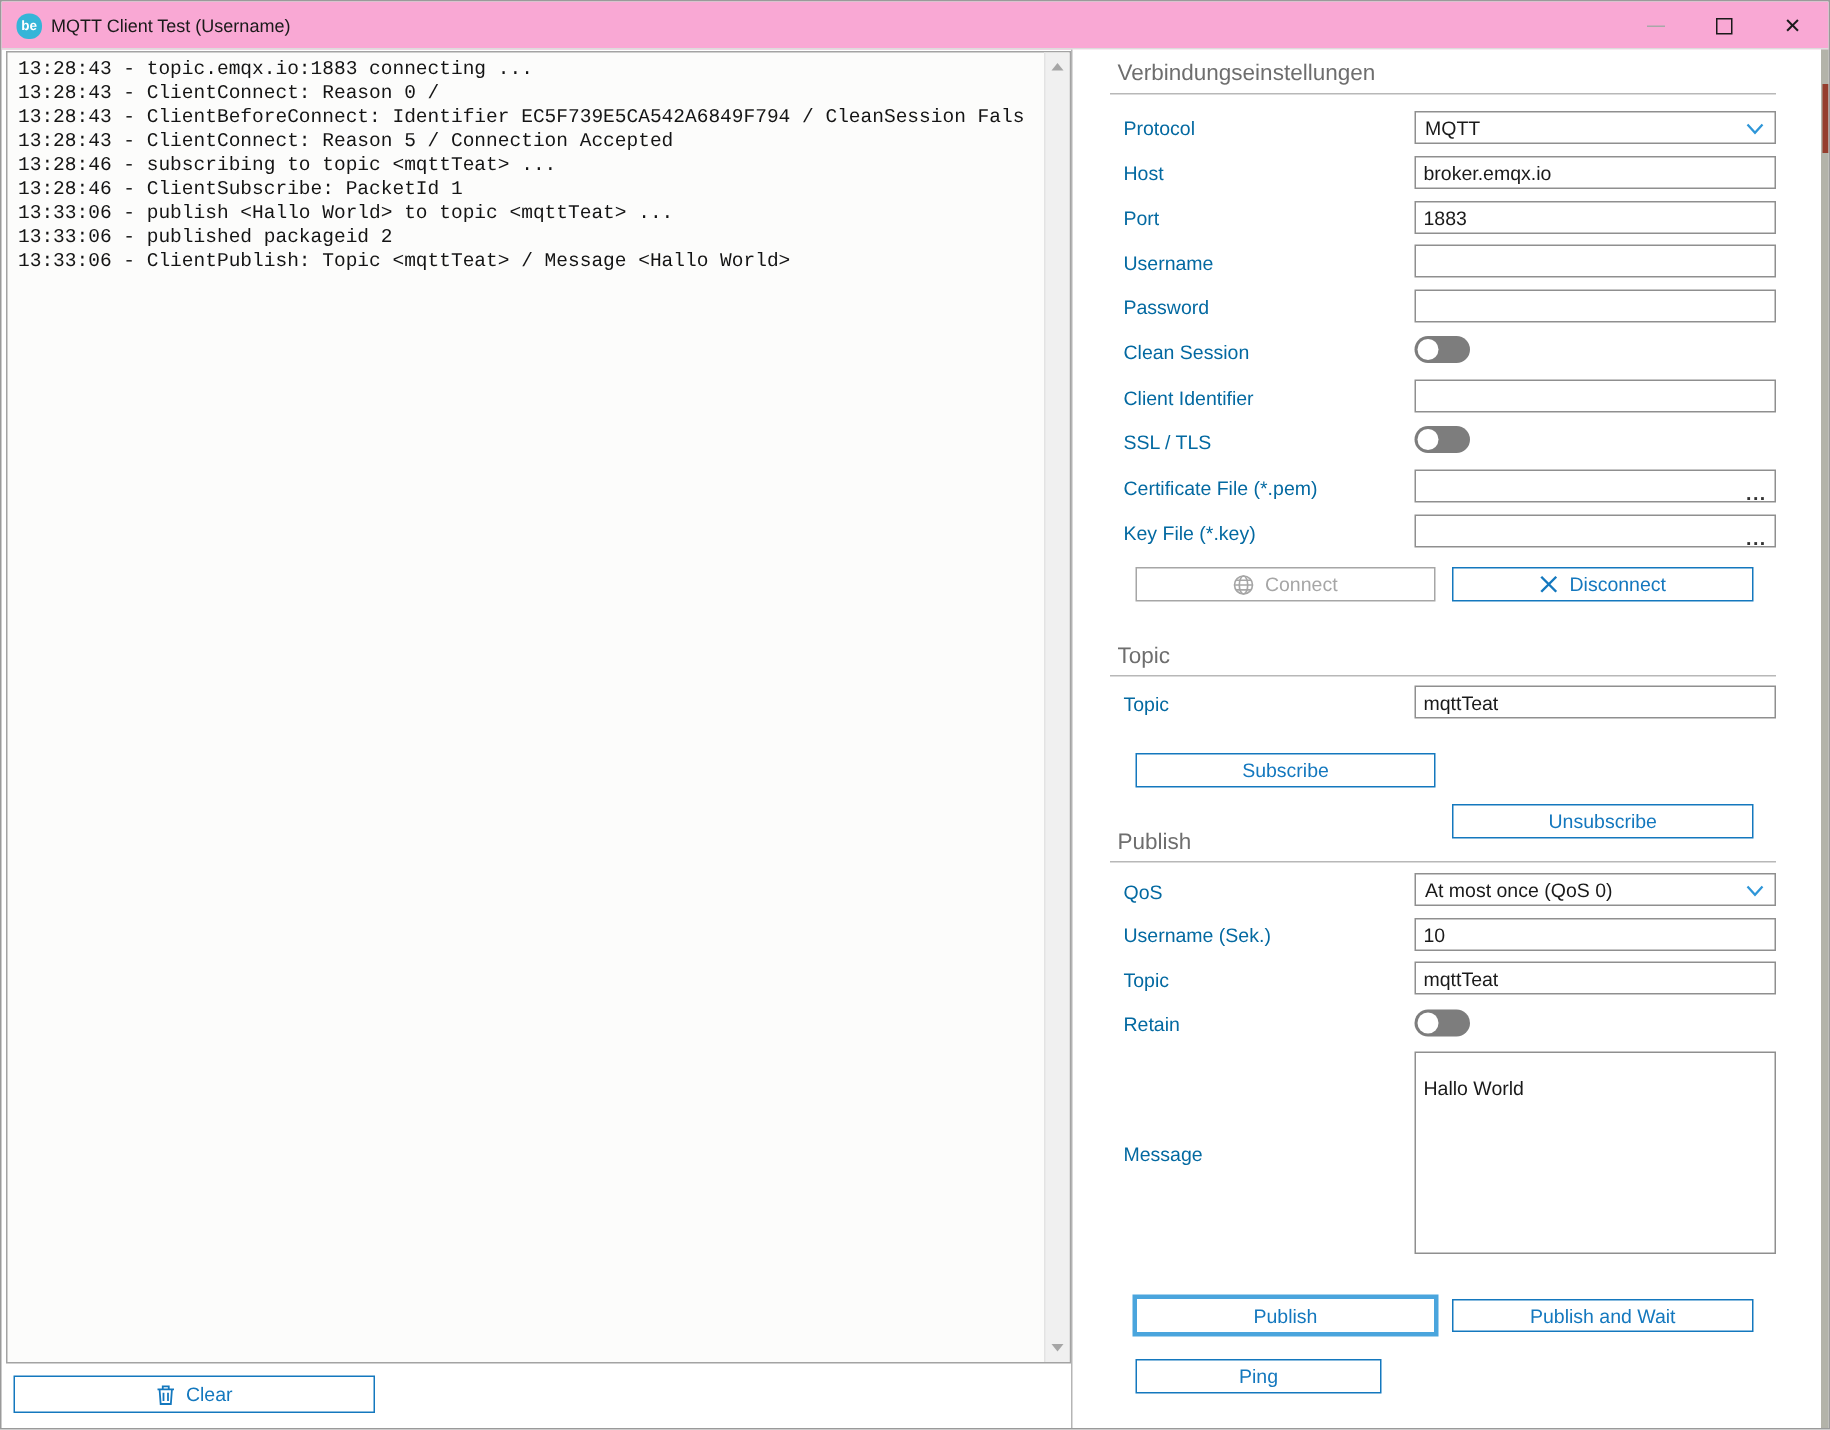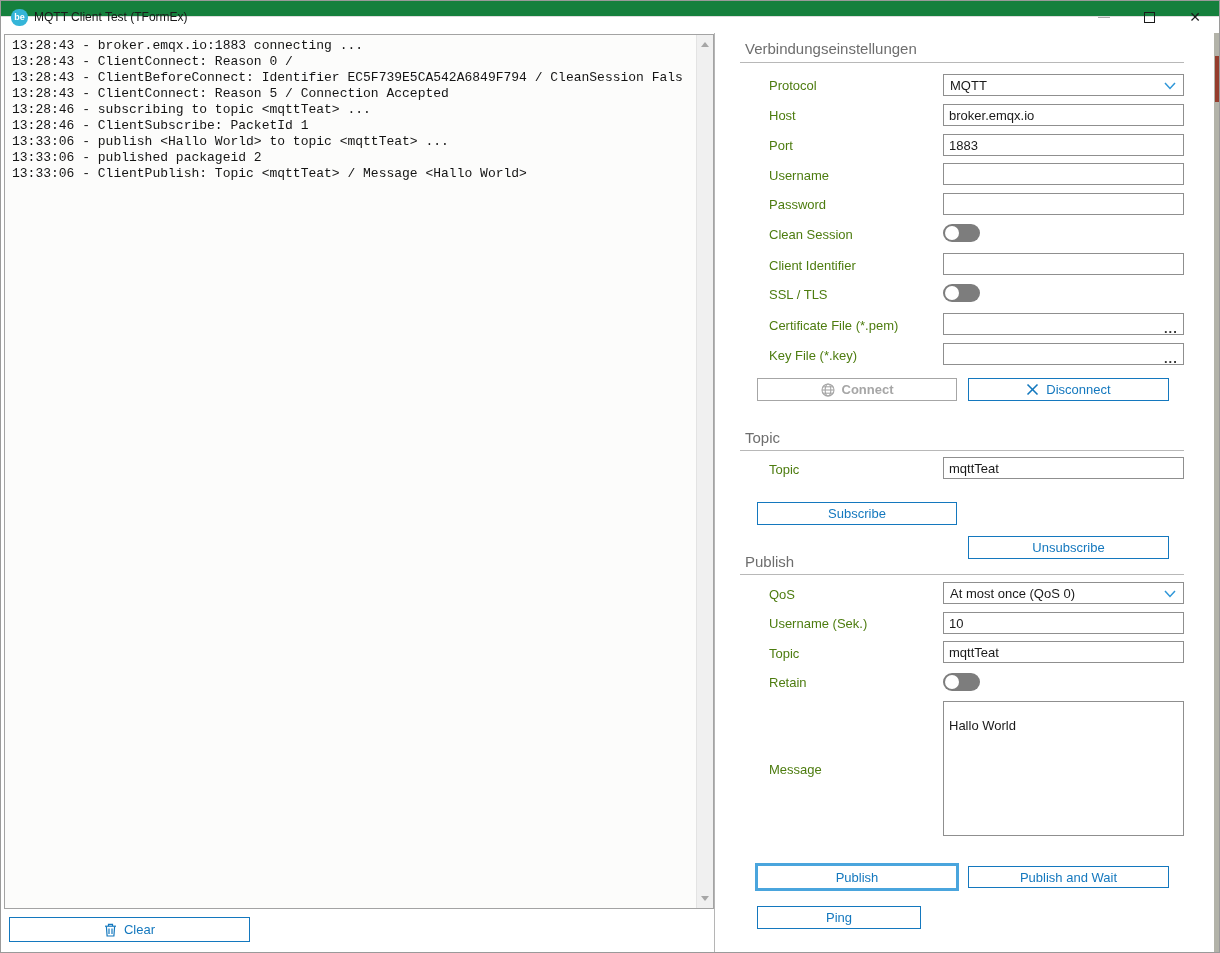--- a/index.html
+++ b/index.html
@@ -1,77 +1,77 @@
 <!DOCTYPE html>
 <html><head>
 <meta charset="utf-8">
 <style>
   * { margin:0; padding:0; box-sizing:border-box; }
   html,body { width:1220px; height:953px; background:#fff; font-family:"Liberation Sans", sans-serif; }
   .win { position:absolute; left:0; top:0; width:1220px; height:953px; background:#fff; border:1px solid #9a9a9a; overflow:hidden; }
 
   
-  .titlebar { position:absolute; left:0; top:0; width:1218px; height:16px; background:#15803d; border-bottom:1px solid #dcdcdc; }
+  .titlebar { position:absolute; left:0; top:0; width:1218px; height:32px; background:#f9a8d4; border-bottom:1px solid #dcdcdc; }
   .appicon { position:absolute; left:10px; top:8px; width:17px; height:17px; border-radius:8px; background:#35b5d8; color:#fff; font-size:9px; font-weight:bold; text-align:center; line-height:17px; }
   .apptitle { position:absolute; left:33px; top:9px; font-size:12px; color:#1a1a1a; }
   .wc { position:absolute; top:0; width:40px; height:32px; display:flex; align-items:center; justify-content:center; cursor:default; }
   .wc-min-glyph { width:12px; height:1px; background:#a8a8a8; }
   .wc-max-glyph { width:11px; height:11px; border:1.5px solid #1a1a1a; background:transparent; }
   .wc-close-glyph { font-size:14px; color:#1a1a1a; line-height:14px; }
 
   
   .memo { position:absolute; left:3px; top:33px; width:710px; height:875px; background:#fcfcfb; border:1px solid #a3a3a3; }
   .log { position:absolute; left:0; top:0; right:17px; bottom:0; overflow:hidden; padding:3px 0 0 7px; }
   .logline { font-family:"Liberation Mono", monospace; font-size:13px; line-height:16px; color:#141414; white-space:pre; }
   .vscroll { position:absolute; right:0; top:0; width:17px; height:100%; background:#f0f0f0; border-left:1px solid #e3e3e3; }
   .arr-up { position:absolute; left:4px; top:7px; width:0; height:0; border-left:4px solid transparent; border-right:4px solid transparent; border-bottom:5px solid #a6a6a6; }
   .arr-dn { position:absolute; left:4px; bottom:7px; width:0; height:0; border-left:4px solid transparent; border-right:4px solid transparent; border-top:5px solid #a6a6a6; }
 
   
-  .lbl { position:absolute; left:768px; font-size:13px; color:#4d7c0f; white-space:nowrap; }
+  .lbl { position:absolute; left:748px; font-size:13px; color:#0369a1; white-space:nowrap; }
   .sect { position:absolute; left:744px; font-size:15px; color:#6e6e6e; white-space:nowrap; }
   .hr { position:absolute; left:739px; width:444px; height:1px; background:#b8b8b8; }
   .edit { position:absolute; left:942px; width:241px; height:22px; border:1px solid #8f8f8f; background:#fff; font-family:"Liberation Sans", sans-serif; font-size:13px; color:#1a1a1a; padding:0 5px; outline:none; }
   .combo { position:absolute; left:942px; width:241px; height:22px; border:1px solid #8f8f8f; background:#fff; display:flex; align-items:center; padding:0 6px; font-size:13px; color:#1a1a1a; }
   .combo .chev { position:absolute; right:7px; top:7px; }
   .browse { position:absolute; font-size:13px; font-weight:bold; color:#333; letter-spacing:1px; line-height:10px; }
   .tgl { position:absolute; left:942px; width:37px; height:18px; border-radius:9px; background:#7d7d7d; }
   .tgl .knob { position:absolute; left:2px; top:2px; width:14px; height:14px; border-radius:50%; background:#fff; }
   .obtn { position:absolute; height:23px; background:#fff; display:flex; align-items:center; justify-content:center; gap:7px; font-size:13px; cursor:default; }
   .obtn.blue { border:1px solid #1478be; color:#1478be; }
-  .obtn.gray { border:1px solid #a6a6a6; color:#a6a6a6;font-weight:bold; }
+  .obtn.gray { border:1px solid #a6a6a6; color:#a6a6a6; }
   .obtn.focusring { border:3px solid #4aa5dd; box-shadow:inset 0 0 0 1px #fff; color:#1478be; }
 
   
   .rpanel { position:absolute; left:713px; top:32px; width:500px; height:921px; background:#fff; border-left:1px solid #b5b5b5; }
   .rscroll { position:absolute; left:1213px; top:32px; width:6px; height:921px; background:#b3b3a9; }
   .rscroll .thumb { position:absolute; left:1px; top:23px; width:4px; height:46px; background:#953d2d; }
 </style>
 </head>
 <body>
 
 <div class="win">
 
   <div class="titlebar">
     <div class="appicon">be</div>
-    <div class="apptitle">MQTT Client Test (TFormEx)</div>
+    <div class="apptitle">MQTT Client Test (Username)</div>
     <div class="wc" style="left:1083px;">
       <div class="wc-min-glyph"></div>
     </div>
     <div class="wc" style="left:1128px;">
       <div class="wc-max-glyph"></div>
     </div>
     <div class="wc" style="left:1174px;">
       <div class="wc-close-glyph">✕</div>
     </div>
   </div>
 
   <div class="memo">
     <div class="log">
-      <div class="logline">13:28:43 - broker.emqx.io:1883 connecting ...</div>
+      <div class="logline">13:28:43 - topic.emqx.io:1883 connecting ...</div>
       <div class="logline">13:28:43 - ClientConnect: Reason 0 /</div>
       <div class="logline">13:28:43 - ClientBeforeConnect: Identifier EC5F739E5CA542A6849F794 / CleanSession Fals</div>
       <div class="logline">13:28:43 - ClientConnect: Reason 5 / Connection Accepted</div>
       <div class="logline">13:28:46 - subscribing to topic &lt;mqttTeat&gt; ...</div>
       <div class="logline">13:28:46 - ClientSubscribe: PacketId 1</div>
       <div class="logline">13:33:06 - publish &lt;Hallo World&gt; to topic &lt;mqttTeat&gt; ...</div>
       <div class="logline">13:33:06 - published packageid 2</div>
       <div class="logline">13:33:06 - ClientPublish: Topic &lt;mqttTeat&gt; / Message &lt;Hallo World&gt;</div>
     </div>
     <div class="vscroll">

